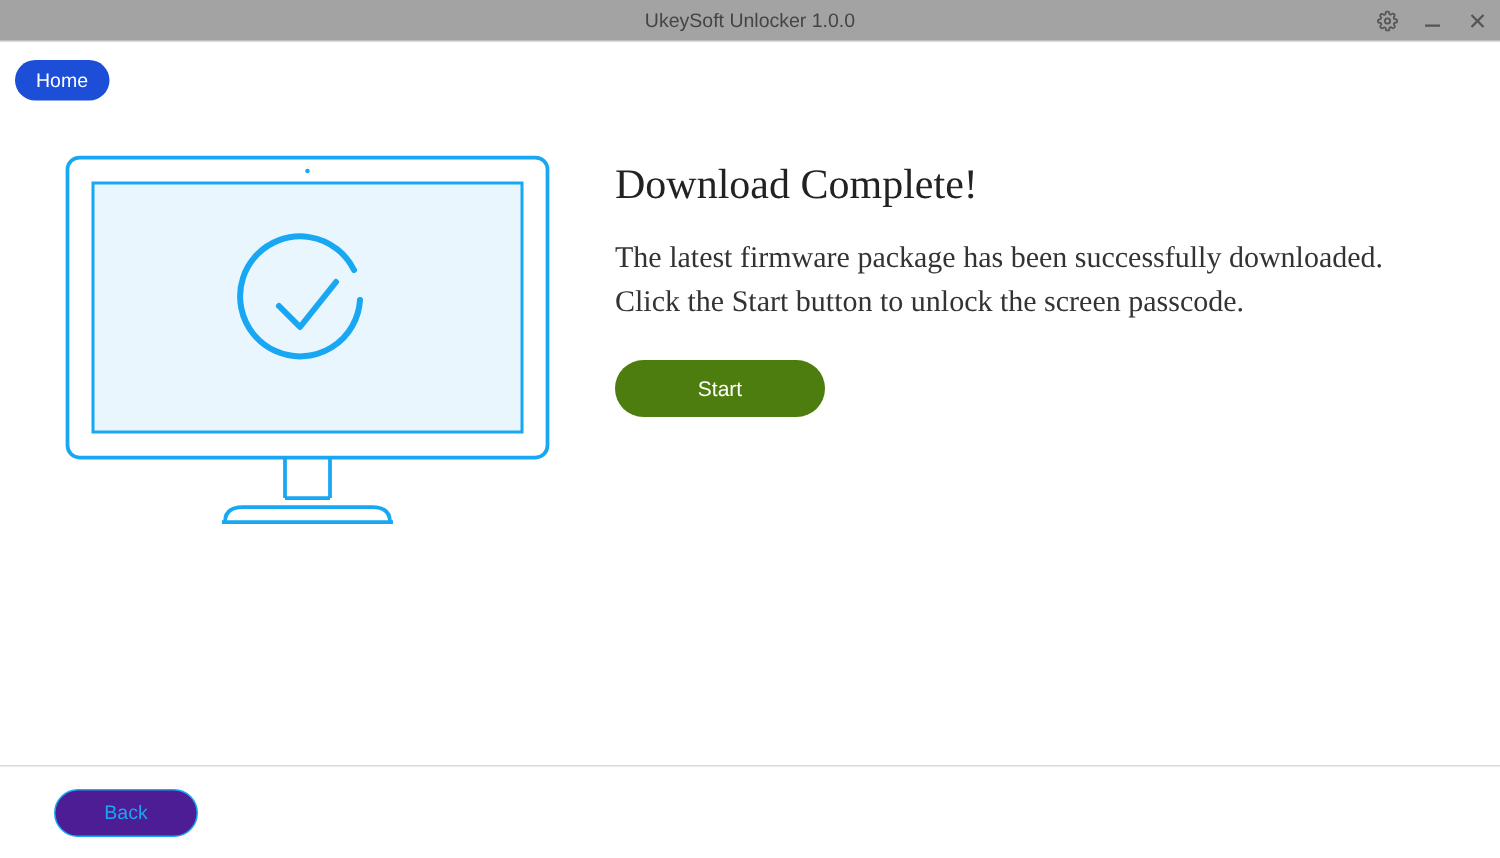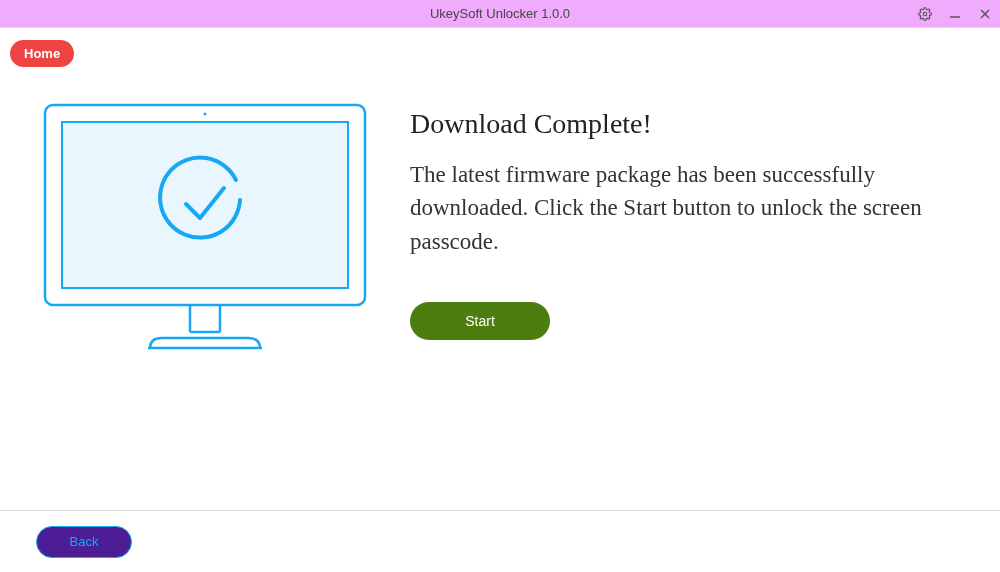--- a/index.html
+++ b/index.html
@@ -1,19 +1,19 @@
 <!DOCTYPE html>
 <html><head>
 <meta charset="utf-8">
 <style>
   * { box-sizing: border-box; margin: 0; padding: 0; }
   html, body { width: 1000px; height: 572px; font-family: -apple-system, BlinkMacSystemFont, "Segoe UI", Arial, sans-serif; background: #fff; overflow: hidden; }
   .titlebar {
     height: 28px;
-    background: #f0abfc;
+    background: #a3a3a3;
     border-bottom: 1px solid #dcdcdc;
     display: flex;
     align-items: center;
     position: relative;
   }
   .titlebar .title {
     position: absolute;
     left: 0; right: 0;
     text-align: center;
     font-size: 13px;
@@ -30,27 +30,26 @@
   .titlebar .controls .ctl {
     width: 18px; height: 18px;
     display: flex; align-items: center; justify-content: center;
     color: #555;
     cursor: pointer;
   }
   .home-tab {
     position: absolute;
     top: 40px;
     left: 10px;
-    background: #ef4444;
+    background: #1d4ed8;
     color: #fff;
     font-size: 13px;
     padding: 6px 14px;
     border-radius: 14px;
     cursor: pointer;
-    font-weight: bold;
   }
   .main {
     position: absolute;
     top: 100px;
     left: 40px;
     right: 40px;
     display: flex;
     gap: 40px;
   }
   .illustration {
@@ -63,24 +62,24 @@
     padding-top: 8px;
   }
   .heading {
     font-size: 28px;
     font-weight: 400;
     color: #222;
     margin-bottom: 18px;
     font-family: Georgia, "Times New Roman", serif;
   }
   .desc {
-    font-size: 23px;
+    font-size: 20px;
     color: #333;
     line-height: 1.45;
-    margin-bottom: 44px;
+    margin-bottom: 24px;
     font-family: Georgia, "Times New Roman", serif;
   }
   .start-btn {
     background: #4d7c0f;
     color: #fff;
     border: none;
     border-radius: 20px;
     width: 140px;
     height: 38px;
     font-size: 14px;

